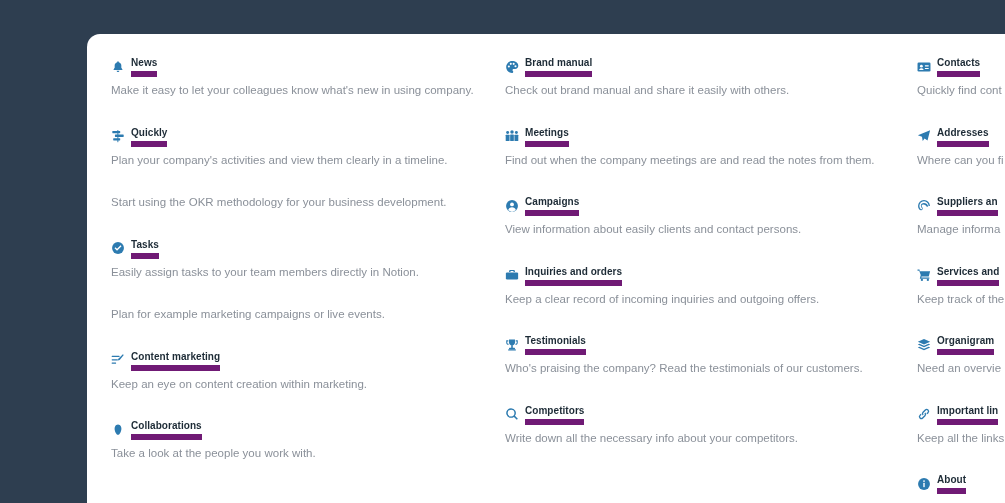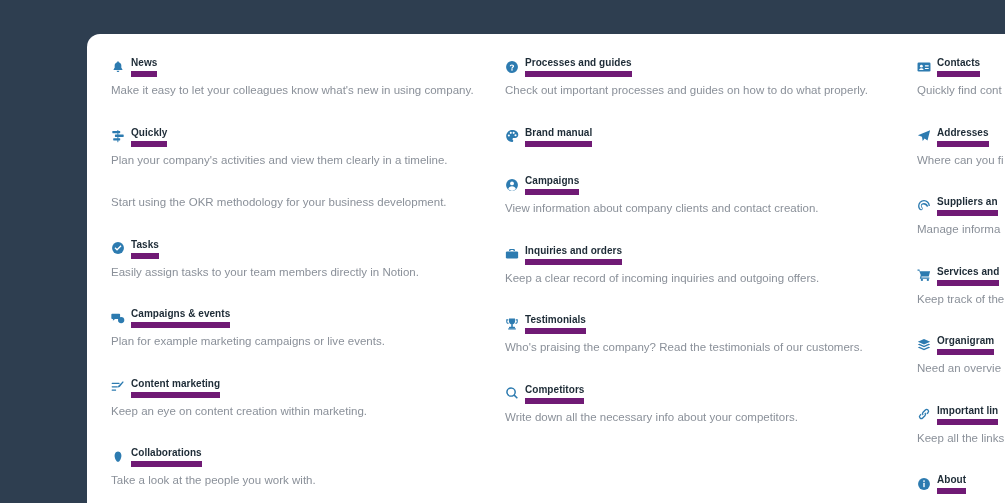--- a/index.html
+++ b/index.html
@@ -131,29 +131,20 @@
                 <svg viewBox="0 0 16 16">
                   <circle cx="8" cy="8" r="6.8"></circle>
                   <path d="M6.9 11L4 8.2l1.1-1.1 1.8 1.7 4-4L12 5.9z" fill="#fff"></path>
                 </svg>
               </span>
               <span class="entry-title">Tasks</span>
             </div>
             <div class="entry-desc">Easily assign tasks to your team members directly in Notion.</div>
           </div>
           <div class="entry">
-            <div class="entry-head">
-              <span class="entry-icon">
-                <svg viewBox="0 0 16 16">
-                  <path d="M1.3 3.2h8.2c.5 0 .9.4.9.9v4.1c0 .5-.4.9-.9.9H4.6l-2.4 2V9.1h-.9c-.5 0-.9-.4-.9-.9V4.1c0-.5.4-.9.9-.9z"></path>
-                  <circle cx="11.6" cy="10.4" r="3.6"></circle>
-                </svg>
-              </span>
-              <span class="entry-title">Campaigns &amp; events</span>
-            </div>
             <div class="entry-desc">Plan for example marketing campaigns or live events.</div>
           </div>
           <div class="entry">
             <div class="entry-head">
               <span class="entry-icon">
                 <svg viewBox="0 0 16 16">
                   <rect x="0.8" y="3.2" width="9" height="1.5" rx=".4"></rect>
                   <rect x="0.8" y="7" width="7" height="1.5" rx=".4"></rect>
                   <rect x="0.8" y="10.8" width="5" height="1.5" rx=".4"></rect>
                   <path d="M14.6 2.3l-1-1-5.2 5.2-.6 2.1 2.1-.6z"></path>
@@ -169,58 +160,63 @@
                 <svg viewBox="0 0 16 16">
                   <path d="M8 1.6c-1.5 0-2.6 1-3.2 2-.5.9-.7 2-.7 2.9 0 1.4.5 3.3 1.4 4.8.8 1.4 1.6 2.2 2.5 2.2s1.7-.8 2.5-2.2c.9-1.5 1.4-3.4 1.4-4.8 0-.9-.2-2-.7-2.9-.6-1-1.7-2-3.2-2z"></path>
                 </svg>
               </span>
               <span class="entry-title">Collaborations</span>
             </div>
             <div class="entry-desc">Take a look at the people you work with.</div>
           </div>
         </div>
         <div class="column col-1">
-          <div class="entry">
-            <div class="entry-head">
-              <span class="entry-icon">
-                <svg viewBox="0 0 16 16">
-                  <circle cx="8" cy="8" r="6.8"></circle>
-                  <path d="M7.3 9.6c0-.7.2-1.1.8-1.6.5-.4.7-.6.7-1 0-.5-.4-.8-.9-.8-.6 0-1 .4-1 1H5.4c0-1.3 1-2.2 2.5-2.2 1.5 0 2.5.8 2.5 2 0 .7-.3 1.2-1 1.7-.5.4-.7.6-.7 1.1v.1H7.3v-.3zM8 12.2c-.5 0-.9-.4-.9-.9s.4-.9.9-.9.9.4.9.9-.4.9-.9.9z" fill="#fff"></path>
-                </svg>
-              </span>
-              <span class="entry-title">Processes and guides</span>
-            </div>
-            <div class="entry-desc">Check out important processes and guides on how to do what properly.</div>
-          </div>
           <div class="entry">
             <div class="entry-head">
               <span class="entry-icon">
                 <svg viewBox="0 0 16 16">
                   <path d="M8 1.2C4.3 1.2 1.3 4.2 1.3 8S4.3 14.8 8 14.8c.8 0 1.4-.6 1.4-1.4 0-.4-.1-.7-.4-.9-.2-.3-.4-.6-.4-.9 0-.8.6-1.4 1.4-1.4h1.6c2 0 3.6-1.6 3.6-3.6 0-3.1-3.1-5.4-7.2-5.4z"></path>
                   <circle cx="4.4" cy="7.4" r="1.2" fill="#fff"></circle>
                   <circle cx="6.6" cy="4.4" r="1.2" fill="#fff"></circle>
                   <circle cx="9.9" cy="4.4" r="1.2" fill="#fff"></circle>
                   <circle cx="12" cy="7.1" r="1.2" fill="#fff"></circle>
                 </svg>
               </span>
               <span class="entry-title">Brand manual</span>
             </div>
+            <div class="entry-desc">Check out brand manual and share it easily with others.</div>
+          </div>
+          <div class="entry">
+            <div class="entry-head">
+              <span class="entry-icon">
+                <svg viewBox="0 0 16 16">
+                  <circle cx="3" cy="4" r="1.7"></circle>
+                  <circle cx="8" cy="3.4" r="2"></circle>
+                  <circle cx="13" cy="4" r="1.7"></circle>
+                  <rect x="0.8" y="6.6" width="4.4" height="7" rx=".6"></rect>
+                  <rect x="5.9" y="6.2" width="4.2" height="7.4" rx=".6"></rect>
+                  <rect x="10.8" y="6.6" width="4.4" height="7" rx=".6"></rect>
+                </svg>
+              </span>
+              <span class="entry-title">Meetings</span>
+            </div>
+            <div class="entry-desc">Find out when the company meetings are and read the notes from them.</div>
           </div>
           <div class="entry">
             <div class="entry-head">
               <span class="entry-icon">
                 <svg viewBox="0 0 16 16">
                   <circle cx="8" cy="8" r="6.8"></circle>
                   <circle cx="8" cy="6.2" r="2.2" fill="#fff"></circle>
                   <path d="M3.6 12.6c.6-1.9 2.3-3.1 4.4-3.1s3.8 1.2 4.4 3.1A6.7 6.7 0 0 1 8 14.8a6.7 6.7 0 0 1-4.4-2.2z" fill="#fff"></path>
                 </svg>
               </span>
               <span class="entry-title">Campaigns</span>
             </div>
-            <div class="entry-desc">View information about company clients and contact creation.</div>
+            <div class="entry-desc">View information about easily clients and contact persons.</div>
           </div>
           <div class="entry">
             <div class="entry-head">
               <span class="entry-icon">
                 <svg viewBox="0 0 16 16">
                   <path d="M6.1 2.2h3.8c.8 0 1.4.6 1.4 1.4v1h-1.5v-.7a.4.4 0 0 0-.4-.4H6.6a.4.4 0 0 0-.4.4v.7H4.7v-1c0-.8.6-1.4 1.4-1.4z"></path>
                   <rect x="1" y="5" width="14" height="8.2" rx="1.4"></rect>
                 </svg>
               </span>
               <span class="entry-title">Inquiries and orders</span>

